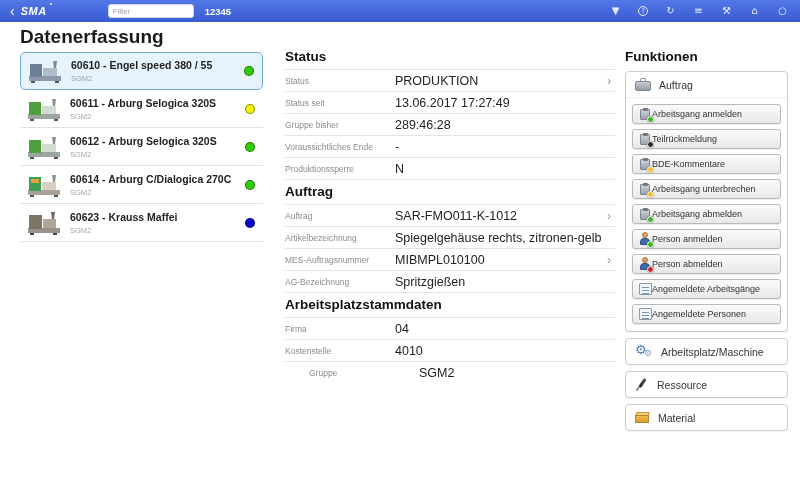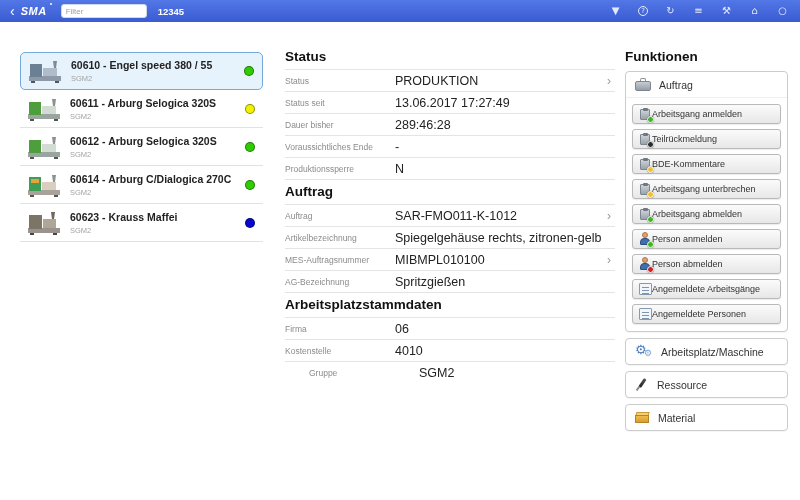--- a/index.html
+++ b/index.html
@@ -18,20 +18,21 @@
     background: linear-gradient(#5277e6, #3a5bd2);
     display: flex; align-items: center; padding: 0 10px;
   }
   .nav-back { color: #fff; font-size: 14px; line-height: 20px; margin-right: 6px; cursor: pointer; }
   .nav-brand { color: #fff; font-size: 11px; font-weight: bold; font-style: italic; letter-spacing: .5px; position: relative; margin-right: 14px; }
   .nav-brand .brand-mark { position: absolute; top: -2px; right: -5px; width: 2px; height: 2px; background: #fff; border-radius: 50%; }
   .nav-filter {
     width: 86px; height: 14px; border: 1px solid #cfd6e8; border-radius: 3px;
     font-size: 8px; padding: 0 4px; color: #333; outline: none; background: #fff;
     font-family: "Liberation Sans", sans-serif;
+    margin-left: 47px;
   }
   .nav-filter::placeholder { color: #9aa0ad; }
   .nav-badge { color: #fff; font-size: 9.5px; font-weight: bold; margin-left: 11px; }
   .nav-icons { margin-left: auto; display: flex; align-items: center; gap: 17px; padding-right: 2px; }
   .nav-icon {
     color: rgba(255,255,255,.85); font-size: 10px; line-height: 10px; width: 11px;
     text-align: center; cursor: pointer; font-family: "DejaVu Sans", sans-serif;
   }
   .nav-icon.q { border: 1px solid rgba(255,255,255,.85); border-radius: 50%; width: 10px; height: 10px; font-size: 7px; line-height: 8px; }
 
@@ -133,20 +134,21 @@
       <span class="nav-icon">▼</span>
       <span class="nav-icon q">?</span>
       <span class="nav-icon">↻</span>
       <span class="nav-icon">≡</span>
       <span class="nav-icon">⚒</span>
       <span class="nav-icon">⌂</span>
       <span class="nav-icon">○</span>
     </div>
   </div>
 
+  <h1 class="page-title">Datenerfassung</h1>
 
   <div class="col-list">
 
     <div class="m-item selected">
       <span class="m-thumb">
         <svg viewBox="0 0 36 26">
             <rect x="2" y="18" width="32" height="5" fill="#8d99a6"></rect>
             <rect x="3" y="6" width="12" height="13" fill="#6b7f95"></rect>
             <rect x="16" y="10" width="14" height="8" fill="#aebdc9"></rect>
             <polygon points="26,3 30,3 29,10 27,10" fill="#7f8a94"></polygon>
@@ -244,21 +246,21 @@
       <div class="d-row clickable">
         <span class="d-label">Status</span>
         <span class="d-value">PRODUKTION</span>
         <span class="d-chevron">›</span>
       </div>
       <div class="d-row">
         <span class="d-label">Status seit</span>
         <span class="d-value">13.06.2017 17:27:49</span>
       </div>
       <div class="d-row">
-        <span class="d-label">Dauer bisher</span>
+        <span class="d-label">Gruppe bisher</span>
         <span class="d-value">289:46:28</span>
       </div>
       <div class="d-row">
         <span class="d-label">Voraussichtliches Ende</span>
         <span class="d-value">-</span>
       </div>
       <div class="d-row">
         <span class="d-label">Produktionssperre</span>
         <span class="d-value">N</span>
       </div>
@@ -283,21 +285,21 @@
       <div class="d-row">
         <span class="d-label">AG-Bezeichnung</span>
         <span class="d-value">Spritzgießen</span>
       </div>
     </div>
 
     <div class="d-heading">Arbeitsplatzstammdaten</div>
     <div class="d-rows">
       <div class="d-row">
         <span class="d-label">Firma</span>
-        <span class="d-value">06</span>
+        <span class="d-value">04</span>
       </div>
       <div class="d-row">
         <span class="d-label">Kostenstelle</span>
         <span class="d-value">4010</span>
       </div>
       <div class="d-row no-border">
         <span class="d-label">Gruppe</span>
         <span class="d-value">SGM2</span>
       </div>
     </div>

